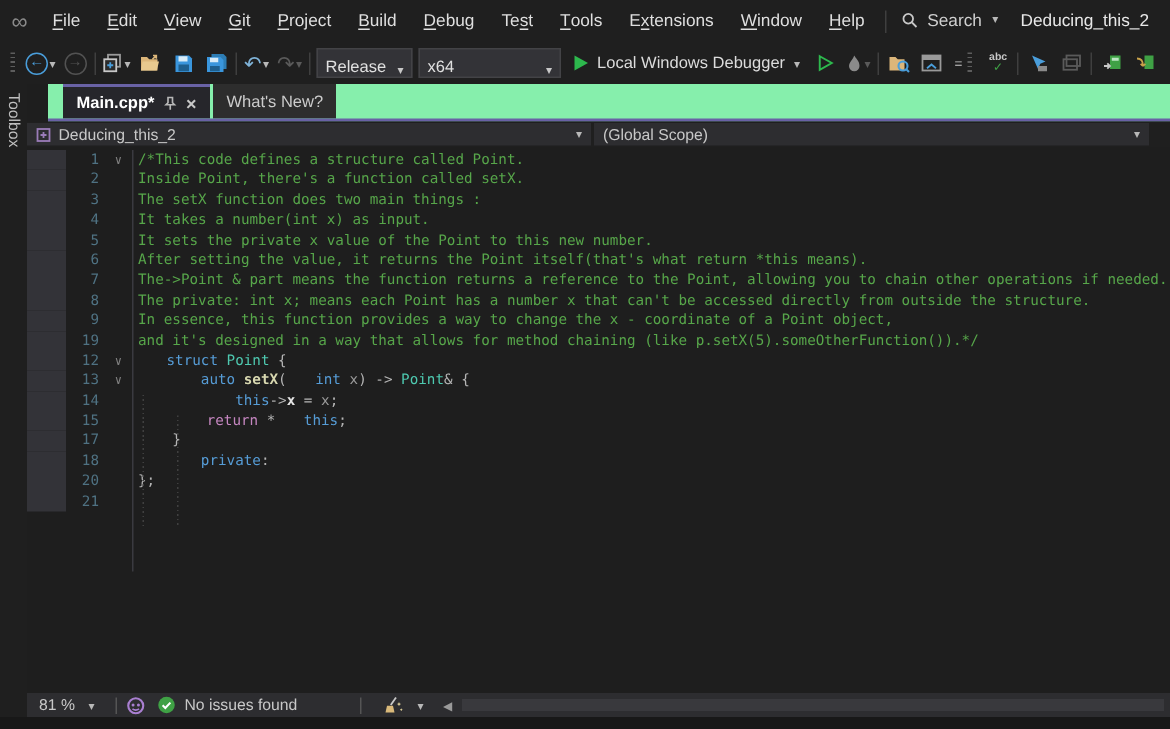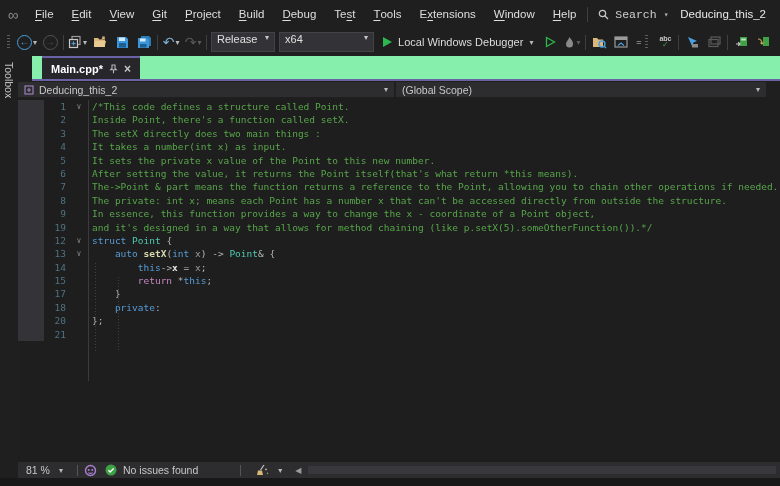--- a/index.html
+++ b/index.html
@@ -7,38 +7,38 @@
   body { position:relative; background:#1e1e1e; font-family:"Liberation Sans", sans-serif; color:#dfdfdf; }
 
   
   .titlebar { position:absolute; left:0; top:0; width:780px; height:28px;
     background:#1f1f1f; display:flex; align-items:center; font-size:11.5px; }
   .vslogo { width:26px; text-align:center; color:#8a8a8a; font-size:15px; }
   .menubar { display:flex; align-items:center; height:100%; }
   .menu-item { padding:0 9px; height:100%; display:flex; align-items:center; color:#dfdfdf; cursor:default; }
   .menu-item u { text-decoration:underline; text-underline-offset:2px; }
   .tb-sep { width:1px; height:15px; background:#3f3f3f; }
-  .searchbox { display:flex; align-items:center; gap:6px; padding:0 10px; color:#cfcfcf;font-family:Liberation Mono, monospace; }
+  .searchbox { display:flex; gap:6px; padding:0 10px; color:#cfcfcf; }
   .win-title { margin-left:auto; padding-right:14px; color:#e8e8e8; font-size:11.5px; }
   .sep-auto { margin-left:auto; }
 
   
   .toolbar { position:absolute; left:0; top:28px; width:780px; height:28px;
     background:#1f1f1f; display:flex; align-items:center; gap:4px; padding:0 4px; font-size:11px; }
   .grip { width:3px; height:15px; margin:0 3px;
     background-image:repeating-linear-gradient(to bottom,#5d5d5d 0 1px,transparent 1px 3px); }
   .tbi { display:flex; align-items:center; justify-content:center; min-width:18px; height:22px; color:#c8c8c8; }
   .circ { width:15px; height:15px; border-radius:50%; border:1.4px solid #4a9edb; color:#4a9edb;
     display:flex; align-items:center; justify-content:center; font-size:10px; line-height:1; }
   .circ.dim { border-color:#525252; color:#525252; }
   .caret { font-size:8px; color:#b8b8b8; margin-left:1px; }
   .caret.dim { color:#5a5a5a; }
   .undo { color:#7fb3d8; font-size:14px; }
   .redo { color:#5a5a5a; font-size:14px; }
-  .combo { height:20px; background:#333337; border:1px solid #434346; display:flex; align-items:flex-start;
+  .combo { height:20px; background:#333337; border:1px solid #434346; display:flex; align-items:flex-end;
     justify-content:space-between; color:#e0e0e0; padding:0 5px; gap:6px; }
   .combo .caret { color:#c8c8c8; }
   .run-btn { display:flex; align-items:center; gap:5px; padding:0 4px; color:#dcdcdc; }
   .abc-stack { display:flex; flex-direction:column; align-items:center; line-height:1; }
   .abc-stack .t { font-size:7px; color:#c8c8c8; font-weight:bold; }
   .abc-stack .c { font-size:8px; color:#3fa145; margin-top:-1px; }
   .eq { font-size:9px; color:#c8c8c8; }
 
   
   .toolbox-strip { position:absolute; left:0; top:56px; width:18px; height:422px; background:#1f1f1f; }
@@ -70,21 +70,21 @@
   .cmargin { width:26px; background:#333338; flex:none; }
   .cln { width:26px; flex:none; text-align:right; padding-right:4px; color:#4f7283; }
   .cln.curln { color:#e8e8e8; }
   .cfold { width:18px; flex:none; text-align:center; color:#808080; font-size:8px; }
   .ccode { flex:1; white-space:pre; padding-left:4px; }
   .crow.cur::after { content:""; position:absolute; left:52px; right:0; top:0; bottom:0;
     border:1px solid #4a4a52; pointer-events:none; }
   .gutter-line { position:absolute; left:70px; top:2px; width:1px; height:281px; background:#3a3a40; }
   .iguide { position:absolute; width:1px;
     background-image:repeating-linear-gradient(to bottom,#404040 0 1px,transparent 1px 3px); }
-  .tok-cm { color:#57a64a; } .tok-kw { color:#569cd6; } .tok-ctl { color:#c586c0; }
+  .tok-cm { color:#57a64a; } .tok-kw { color:#569cd6;margin-left:19px; } .tok-ctl { color:#c586c0; }
   .tok-ty { color:#4ec9b0;margin-top:16px; } .tok-fn { color:#d8d8b0; font-weight:bold; }
   .tok-mem { color:#e6e6e6; font-weight:bold; } .tok-pr { color:#9a9a9a; } .tok-pu { color:#b5b5b5; }
 
   
   .ed-bottom { position:absolute; left:18px; top:462px; width:762px; height:16px; background:#2d2d30;
     display:flex; align-items:center; font-size:10.5px; color:#c8c8c8; }
   .zoom-ctl { display:flex; align-items:center; gap:8px; padding:0 8px; }
   .eb-sep { width:1px; height:11px; background:#555; margin:0 6px; }
   .health { display:flex; align-items:center; gap:6px; padding:0 8px; }
   .scroll-left { color:#9a9a9a; font-size:8px; padding:0 5px; }
@@ -291,20 +291,23 @@
   <div class="tabs">
     <div class="tab active">
       <span>Main.cpp*</span>
       <span class="ticon">
           <svg width="9" height="10" viewBox="0 0 9 10">
             <path d="M3 1h3v3.5l1.3 1.3H1.7L3 4.5zM4.5 5.8v3.4" stroke="#b8b8b8" stroke-width="1.1" fill="none"></path>
           </svg>
         </span>
       <span class="close">×</span>
     </div>
+    <div class="tab inactive">
+      <span>What's New?</span>
+    </div>
   </div>
   <div class="tab-underline"></div>
 </div>
 
 <div class="navbar">
   <div class="navcombo left">
     <span class="nc-left">
       <span>
           <svg width="10" height="10" viewBox="0 0 10 10">
             <rect x="1" y="1" width="8" height="8" fill="none" stroke="#9b7cb8" stroke-width="1.2"></rect>
@@ -332,21 +335,21 @@
       <div class="crow">
         <span class="cmargin"></span>
         <span class="cln">2</span>
         <span class="cfold"></span>
         <span class="ccode"><span class="tok-cm">Inside Point, there's a function called setX.</span></span>
       </div>
       <div class="crow">
         <span class="cmargin"></span>
         <span class="cln">3</span>
         <span class="cfold"></span>
-        <span class="ccode"><span class="tok-cm">The setX directly does two main things :</span></span>
+        <span class="ccode"><span class="tok-cm">The setX function does two main things :</span></span>
       </div>
       <div class="crow">
         <span class="cmargin"></span>
         <span class="cln">4</span>
         <span class="cfold"></span>
         <span class="ccode"><span class="tok-cm">It takes a number(int x) as input.</span></span>
       </div>
       <div class="crow">
         <span class="cmargin"></span>
         <span class="cln">5</span>

